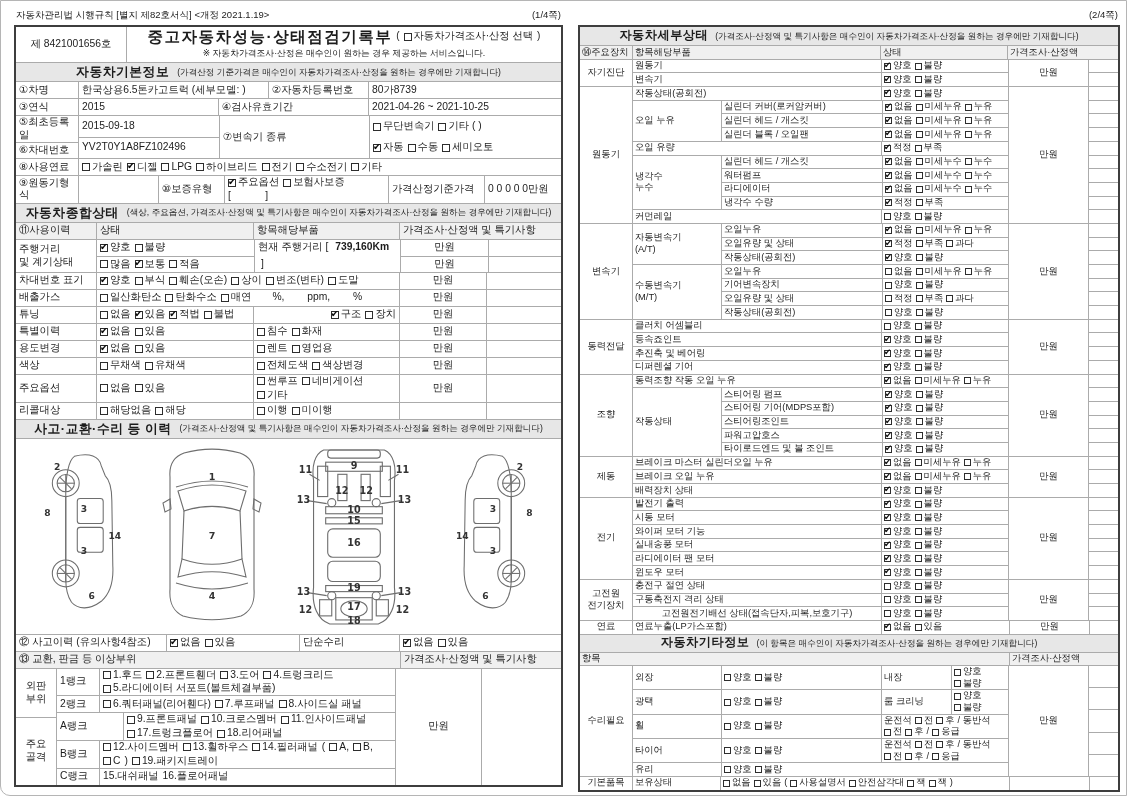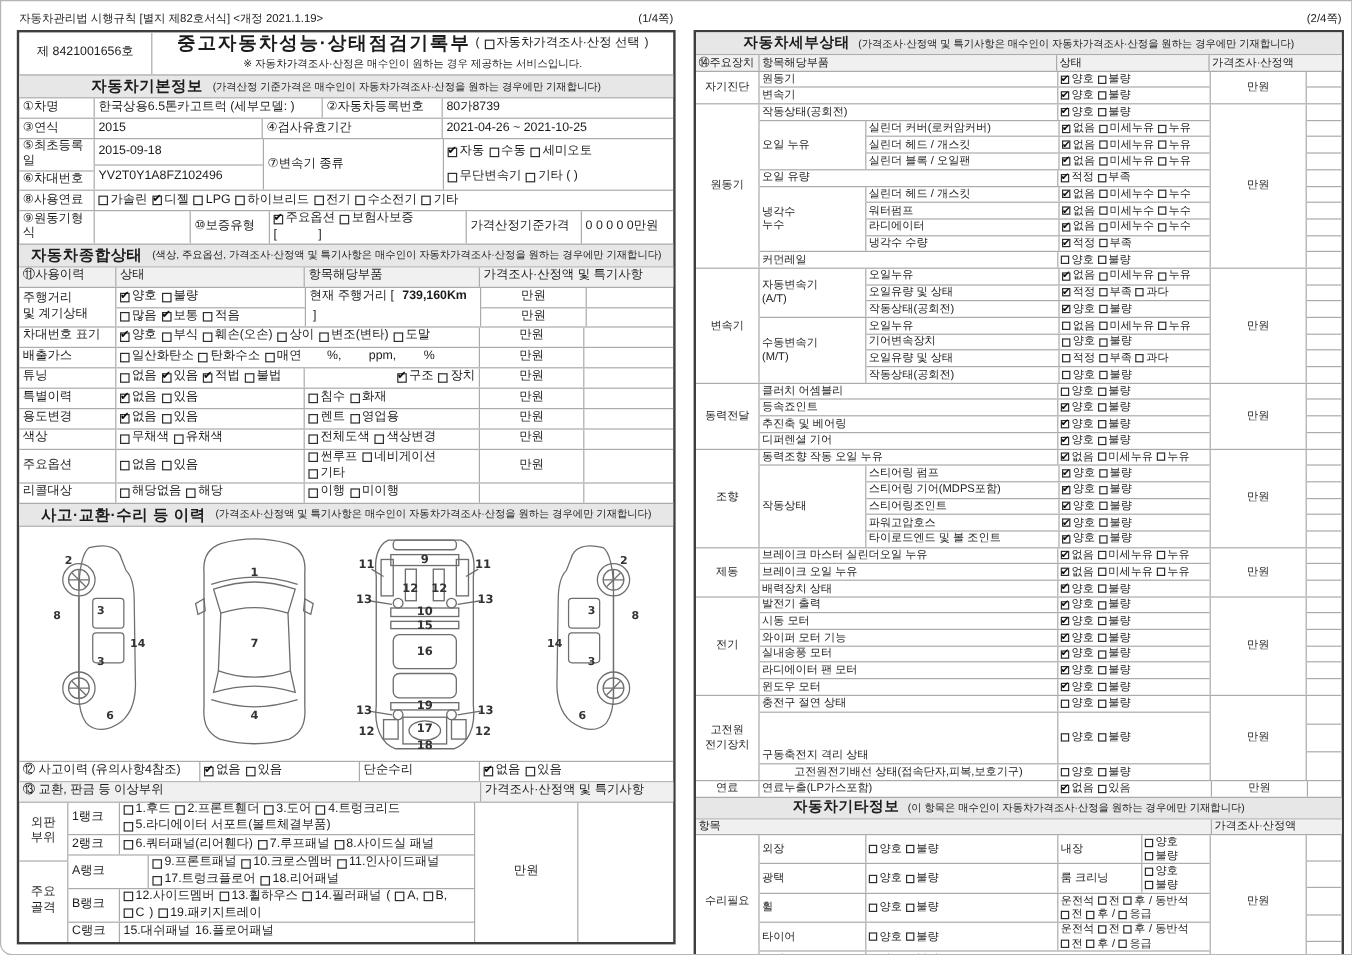--- a/index.html
+++ b/index.html
@@ -134,40 +134,40 @@
                 <div class="cell">
                   <span class="txt">YV2T0Y1A8FZ102496</span>
                 </div>
               </div>
               <div class="cell" style="flex: 0 0 150px; width: 150px;">
                 <span class="txt">⑦변속기 종류</span>
               </div>
               <div class="rows nb" style="flex: 1 1 0%;">
                 <div class="cell">
                   <span class="cki">
+                    <span class="box"></span>
+                    <span class="cklab">무단변속기</span>
+                  </span>
+                  <span class="cki">
+                    <span class="box"></span>
+                    <span class="cklab">기타 (        )</span>
+                  </span>
+                </div>
+                <div class="cell">
+                  <span class="cki">
                     <span class="box on"></span>
                     <span class="cklab">자동</span>
                   </span>
                   <span class="cki">
                     <span class="box"></span>
                     <span class="cklab">수동</span>
                   </span>
                   <span class="cki">
                     <span class="box"></span>
                     <span class="cklab">세미오토</span>
-                  </span>
-                </div>
-                <div class="cell">
-                  <span class="cki">
-                    <span class="box"></span>
-                    <span class="cklab">무단변속기</span>
-                  </span>
-                  <span class="cki">
-                    <span class="box"></span>
-                    <span class="cklab">기타 (        )</span>
                   </span>
                 </div>
               </div>
             </div>
             <div class="cols">
               <div class="cell" style="flex: 0 0 62px; width: 62px;">
                 <span class="txt">⑧사용연료</span>
               </div>
               <div class="cell" style="flex: 1 1 0%;">
                 <span class="cki">
@@ -1661,21 +1661,21 @@
                       <span class="box"></span>
                       <span class="cklab">양호</span>
                     </span>
                     <span class="cki">
                       <span class="box"></span>
                       <span class="cklab">불량</span>
                     </span>
                   </div>
                 </div>
                 <div class="cols">
-                  <div class="cell" style="flex: 0 0 248px; width: 248px; margin-top: 30px;">
+                  <div class="cell" style="flex: 0 0 248px; width: 248px;">
                     <span class="txt">구동축전지 격리 상태</span>
                   </div>
                   <div class="cell" style="flex: 1 1 0%;">
                     <span class="cki">
                       <span class="box"></span>
                       <span class="cklab">양호</span>
                     </span>
                     <span class="cki">
                       <span class="box"></span>
                       <span class="cklab">불량</span>

